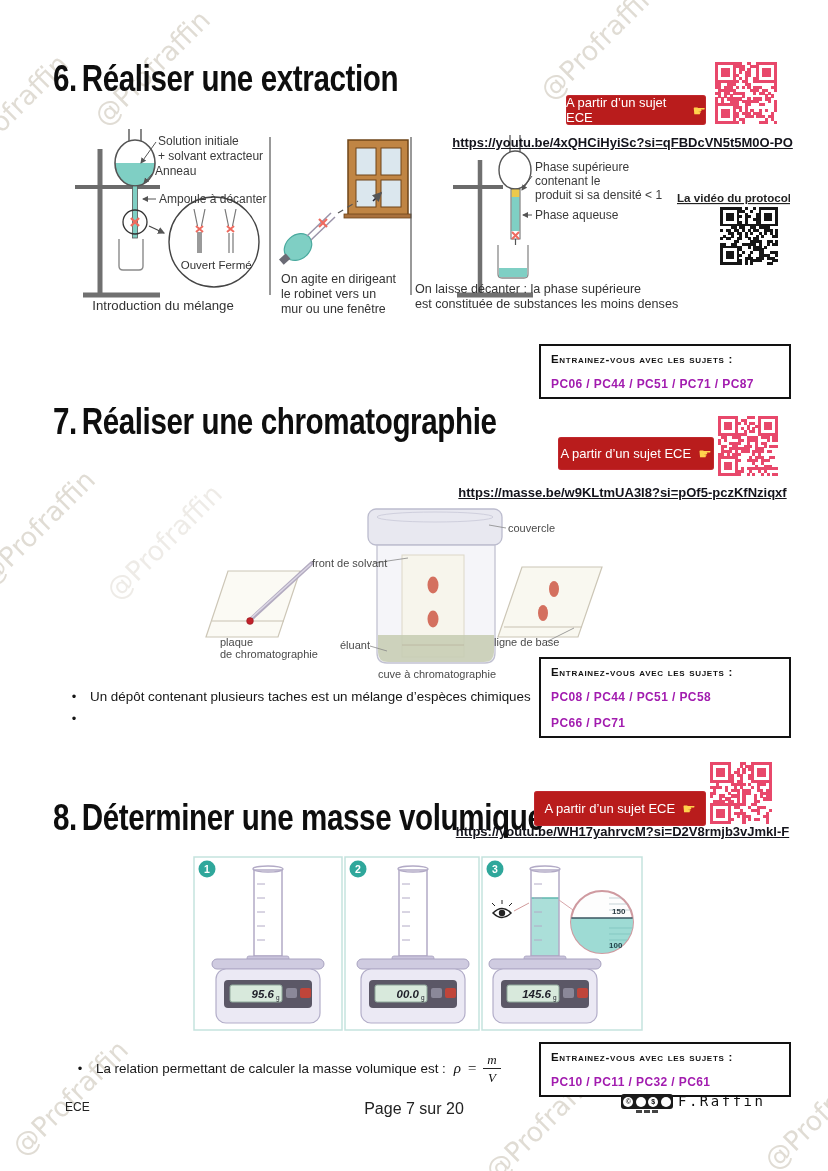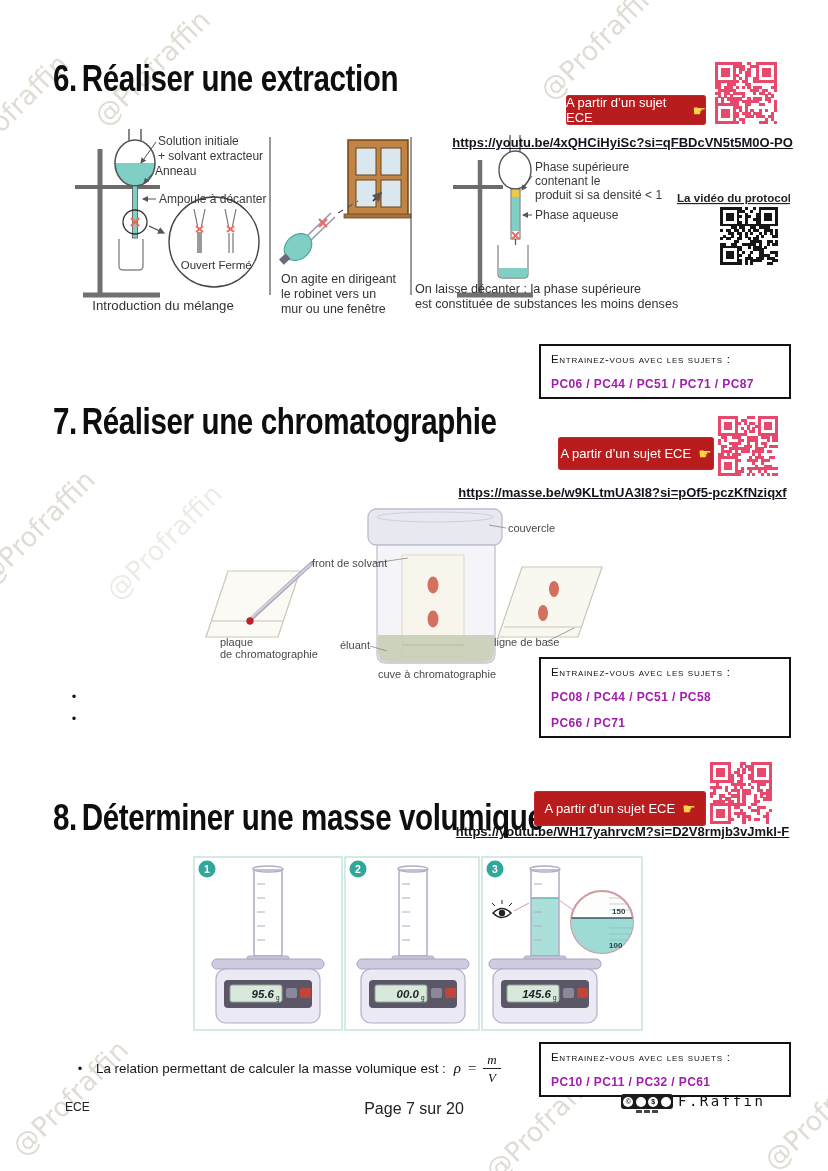--- a/index.html
+++ b/index.html
@@ -13,21 +13,21 @@
   .title .tsp{margin-left:6px;}
   .ece-btn{position:absolute;background:#b91c1c;color:#fff;border-radius:3px;
            display:flex;align-items:center;justify-content:center;gap:7px;
            font-size:13px;z-index:3;cursor:pointer;box-shadow:0 0 0 1px rgba(220,70,100,.25) inset;}
   .hand{color:#ffd24d;font-size:15px;line-height:1;}
   .qr{position:absolute;background:#fff;padding:2px;box-sizing:border-box;z-index:3;}
   .url{position:absolute;font-size:13px;font-weight:bold;color:#14141c;
        text-decoration:underline;text-align:center;z-index:3;white-space:nowrap;}
   .sujets{position:absolute;border:2px solid #121212;background:#fff;width:252px;
           box-sizing:border-box;padding:7px 10px 6px;z-index:3;}
-  .sujets .head{font-size:11.5px;font-weight:400;letter-spacing:0.7px;color:#111;
+  .sujets .head{font-size:11.5px;font-weight:700;letter-spacing:0.7px;color:#111;
                 font-variant:small-caps;}
   .sujets .codes{font-size:12px;font-weight:700;letter-spacing:0.4px;color:#a21caf;margin-top:12px;}
   .figure{position:absolute;z-index:2;}
   .bullets{position:absolute;left:58px;top:686px;width:500px;z-index:3;}
   .bullets .row{display:flex;font-size:13.4px;color:#161616;line-height:22px;}
   .bullets .dot,.mv-row .dot{width:32px;text-align:center;font-size:13px;}
   .mv-row{position:absolute;left:64px;top:1053px;display:flex;align-items:center;
           font-size:13.4px;color:#161616;z-index:3;}
   .formula{display:inline-flex;align-items:center;gap:6px;margin-left:8px;
            font-family:"Liberation Serif",serif;font-style:italic;font-size:15px;color:#111;}
@@ -704,20 +704,21 @@
       <ellipse cx="404" cy="84" rx="5" ry="8" fill="#d4705f"></ellipse>
       <ellipse cx="393" cy="108" rx="5" ry="8" fill="#d4705f"></ellipse>
       <line x1="396" y1="137" x2="424" y2="123" stroke="#888" stroke-width="0.8"></line>
       <text x="344" y="141" font-size="11" fill="#4a4a4a">ligne de base</text>
     </g>
   </svg>
 
   <div class="bullets">
     <div class="row">
         <span class="dot">•</span>
+        <span>Un dépôt contenant plusieurs taches est un mélange d’espèces chimiques</span>
       </div>
     <div class="row">
         <span class="dot">•</span>
       </div>
   </div>
 
   <div class="sujets" style="left:539px;top:657px">
     <div class="head">Entrainez-vous avec les sujets :</div>
     <div class="codes">PC08 / PC44 / PC51 / PC58</div>
     <div class="codes">PC66 / PC71</div>

